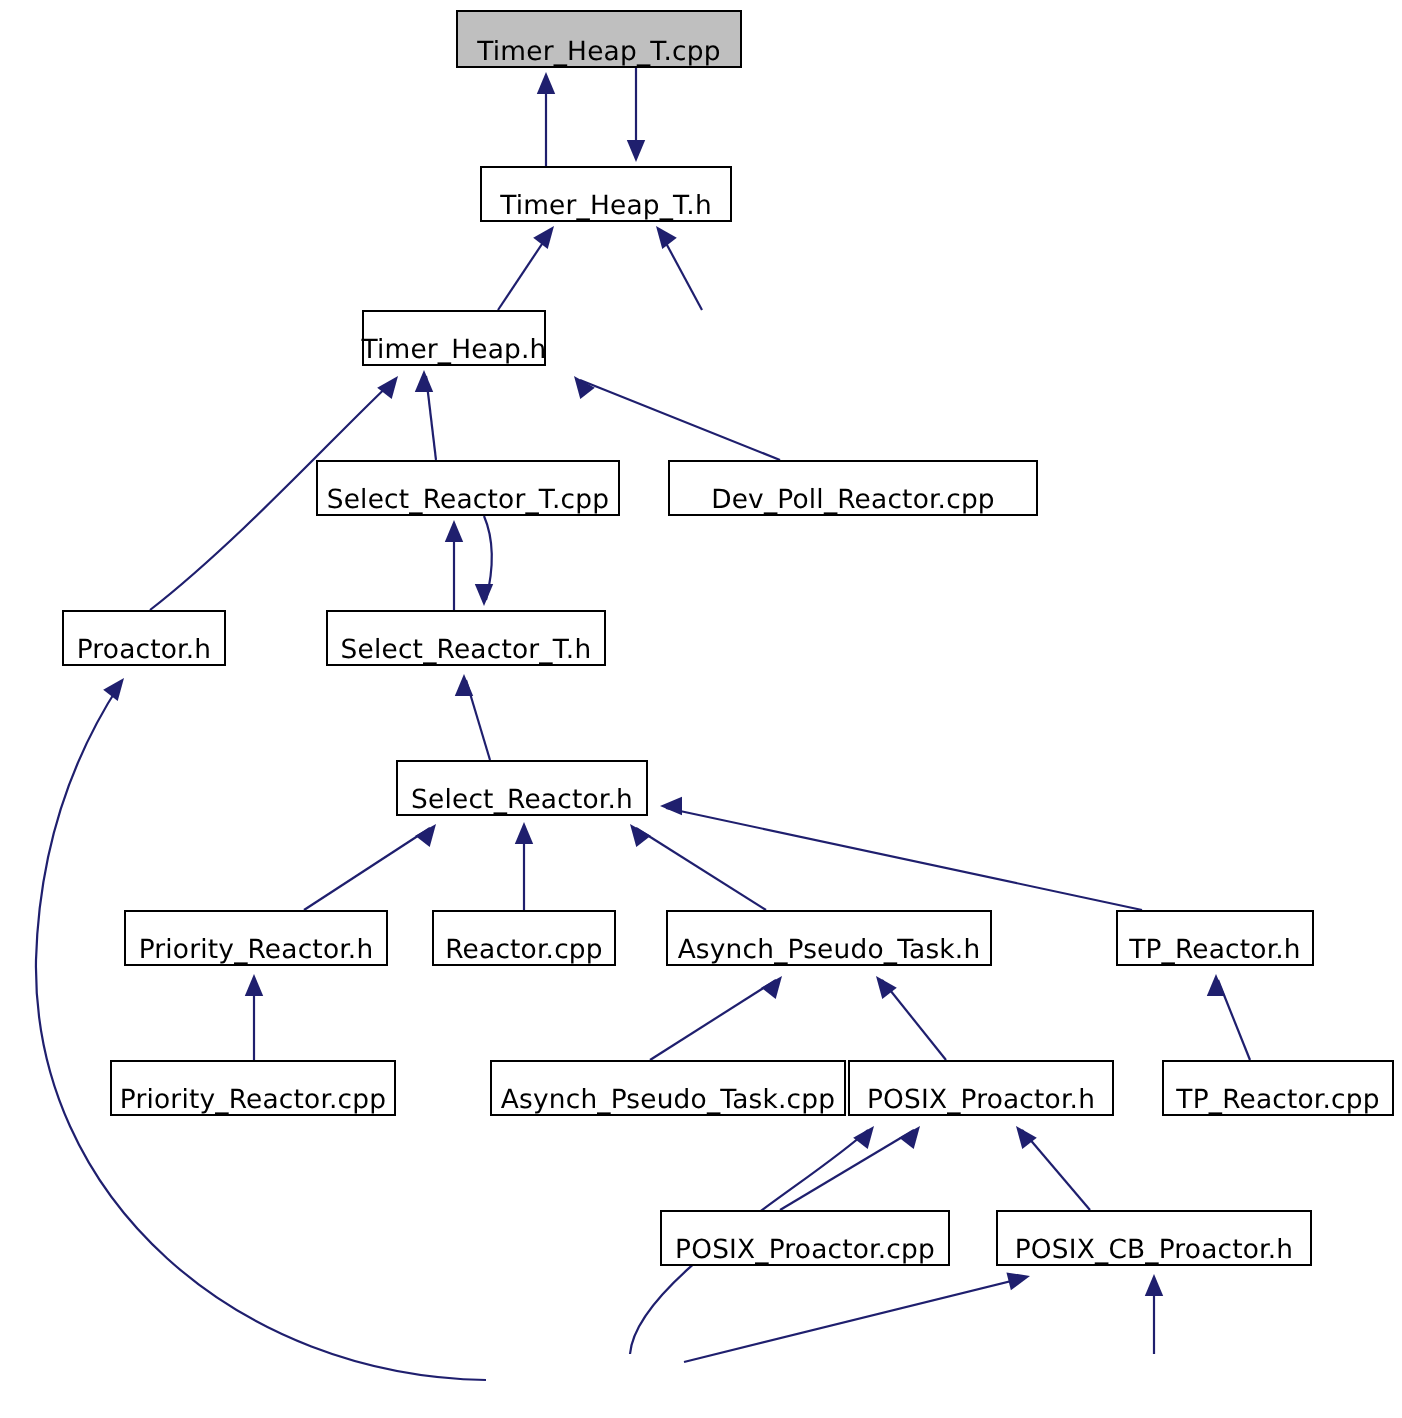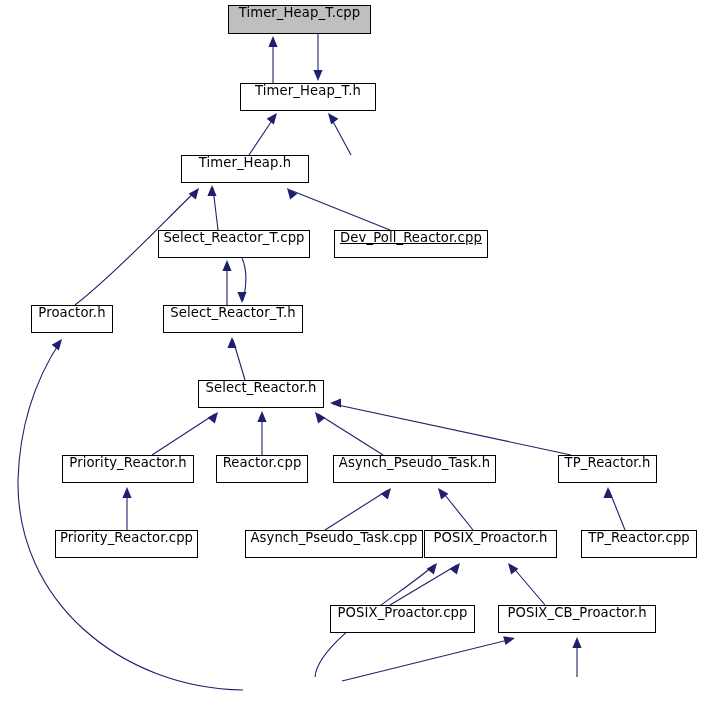--- a/index.html
+++ b/index.html
@@ -26,21 +26,21 @@
   }
   .node {
     position: absolute;
     box-sizing: border-box;
     border: 1px solid #000000;
     background: #ffffff;
     color: #000000;
     font-size: 13.2px;
     line-height: 1;
     display: flex;
-    align-items: flex-start;
+    align-items: flex-end;
     justify-content: center;
     white-space: nowrap;
     letter-spacing: 0.1px;
     z-index: 5;
   }
   .node.current {
     background: #bfbfbf;
   }
   .node-label {
     display: block;
@@ -97,30 +97,30 @@
       <path d="M 577 677 L 577 640" fill="none" stroke="#1f1f6e" stroke-width="1.1"></path>
       <polygon points="0,0 -11,4.6 -11,-4.6" fill="#1f1f6e" transform="translate(577,637) rotate(-90)"></polygon>
       <path d="M 342 681 L 512 639" fill="none" stroke="#1f1f6e" stroke-width="1.1"></path>
       <polygon points="0,0 -11,4.6 -11,-4.6" fill="#1f1f6e" transform="translate(515,638) rotate(-14)"></polygon>
       <path d="M 243 690 C 120 688, 16 600, 18 480 C 20 410, 45 365, 60 342" fill="none" stroke="#1f1f6e" stroke-width="1.1"></path>
       <polygon points="0,0 -11,4.6 -11,-4.6" fill="#1f1f6e" transform="translate(62,339) rotate(-52)"></polygon>
     </svg>
 <div class="node current" style="left: 228px; top: 5px; width: 143px; height: 29px;">
       <span class="node-label">Timer_Heap_T.cpp</span>
     </div>
-    <div class="node" style="left: 240px; top: 83px; width: 136px; height: 28px;">
+    <div class="node" style="left: 240px; top: 83px; width: 126px; height: 28px;">
       <span class="node-label">Timer_Heap_T.h</span>
     </div>
-    <div class="node" style="left: 181px; top: 155px; width: 128px; height: 28px;">
+    <div class="node" style="left: 181px; top: 155px; width: 92px; height: 28px;">
       <span class="node-label">Timer_Heap.h</span>
     </div>
     <div class="node" style="left: 158px; top: 230px; width: 152px; height: 28px;">
       <span class="node-label">Select_Reactor_T.cpp</span>
     </div>
-    <div class="node" style="left: 334px; top: 230px; width: 154px; height: 28px; text-decoration: underline;">
+    <div class="node" style="left: 334px; top: 230px; width: 185px; height: 28px;">
       <span class="node-label">Dev_Poll_Reactor.cpp</span>
     </div>
     <div class="node" style="left: 31px; top: 305px; width: 82px; height: 28px;">
       <span class="node-label">Proactor.h</span>
     </div>
     <div class="node" style="left: 163px; top: 305px; width: 140px; height: 28px;">
       <span class="node-label">Select_Reactor_T.h</span>
     </div>
     <div class="node" style="left: 198px; top: 380px; width: 126px; height: 28px;">
       <span class="node-label">Select_Reactor.h</span>

